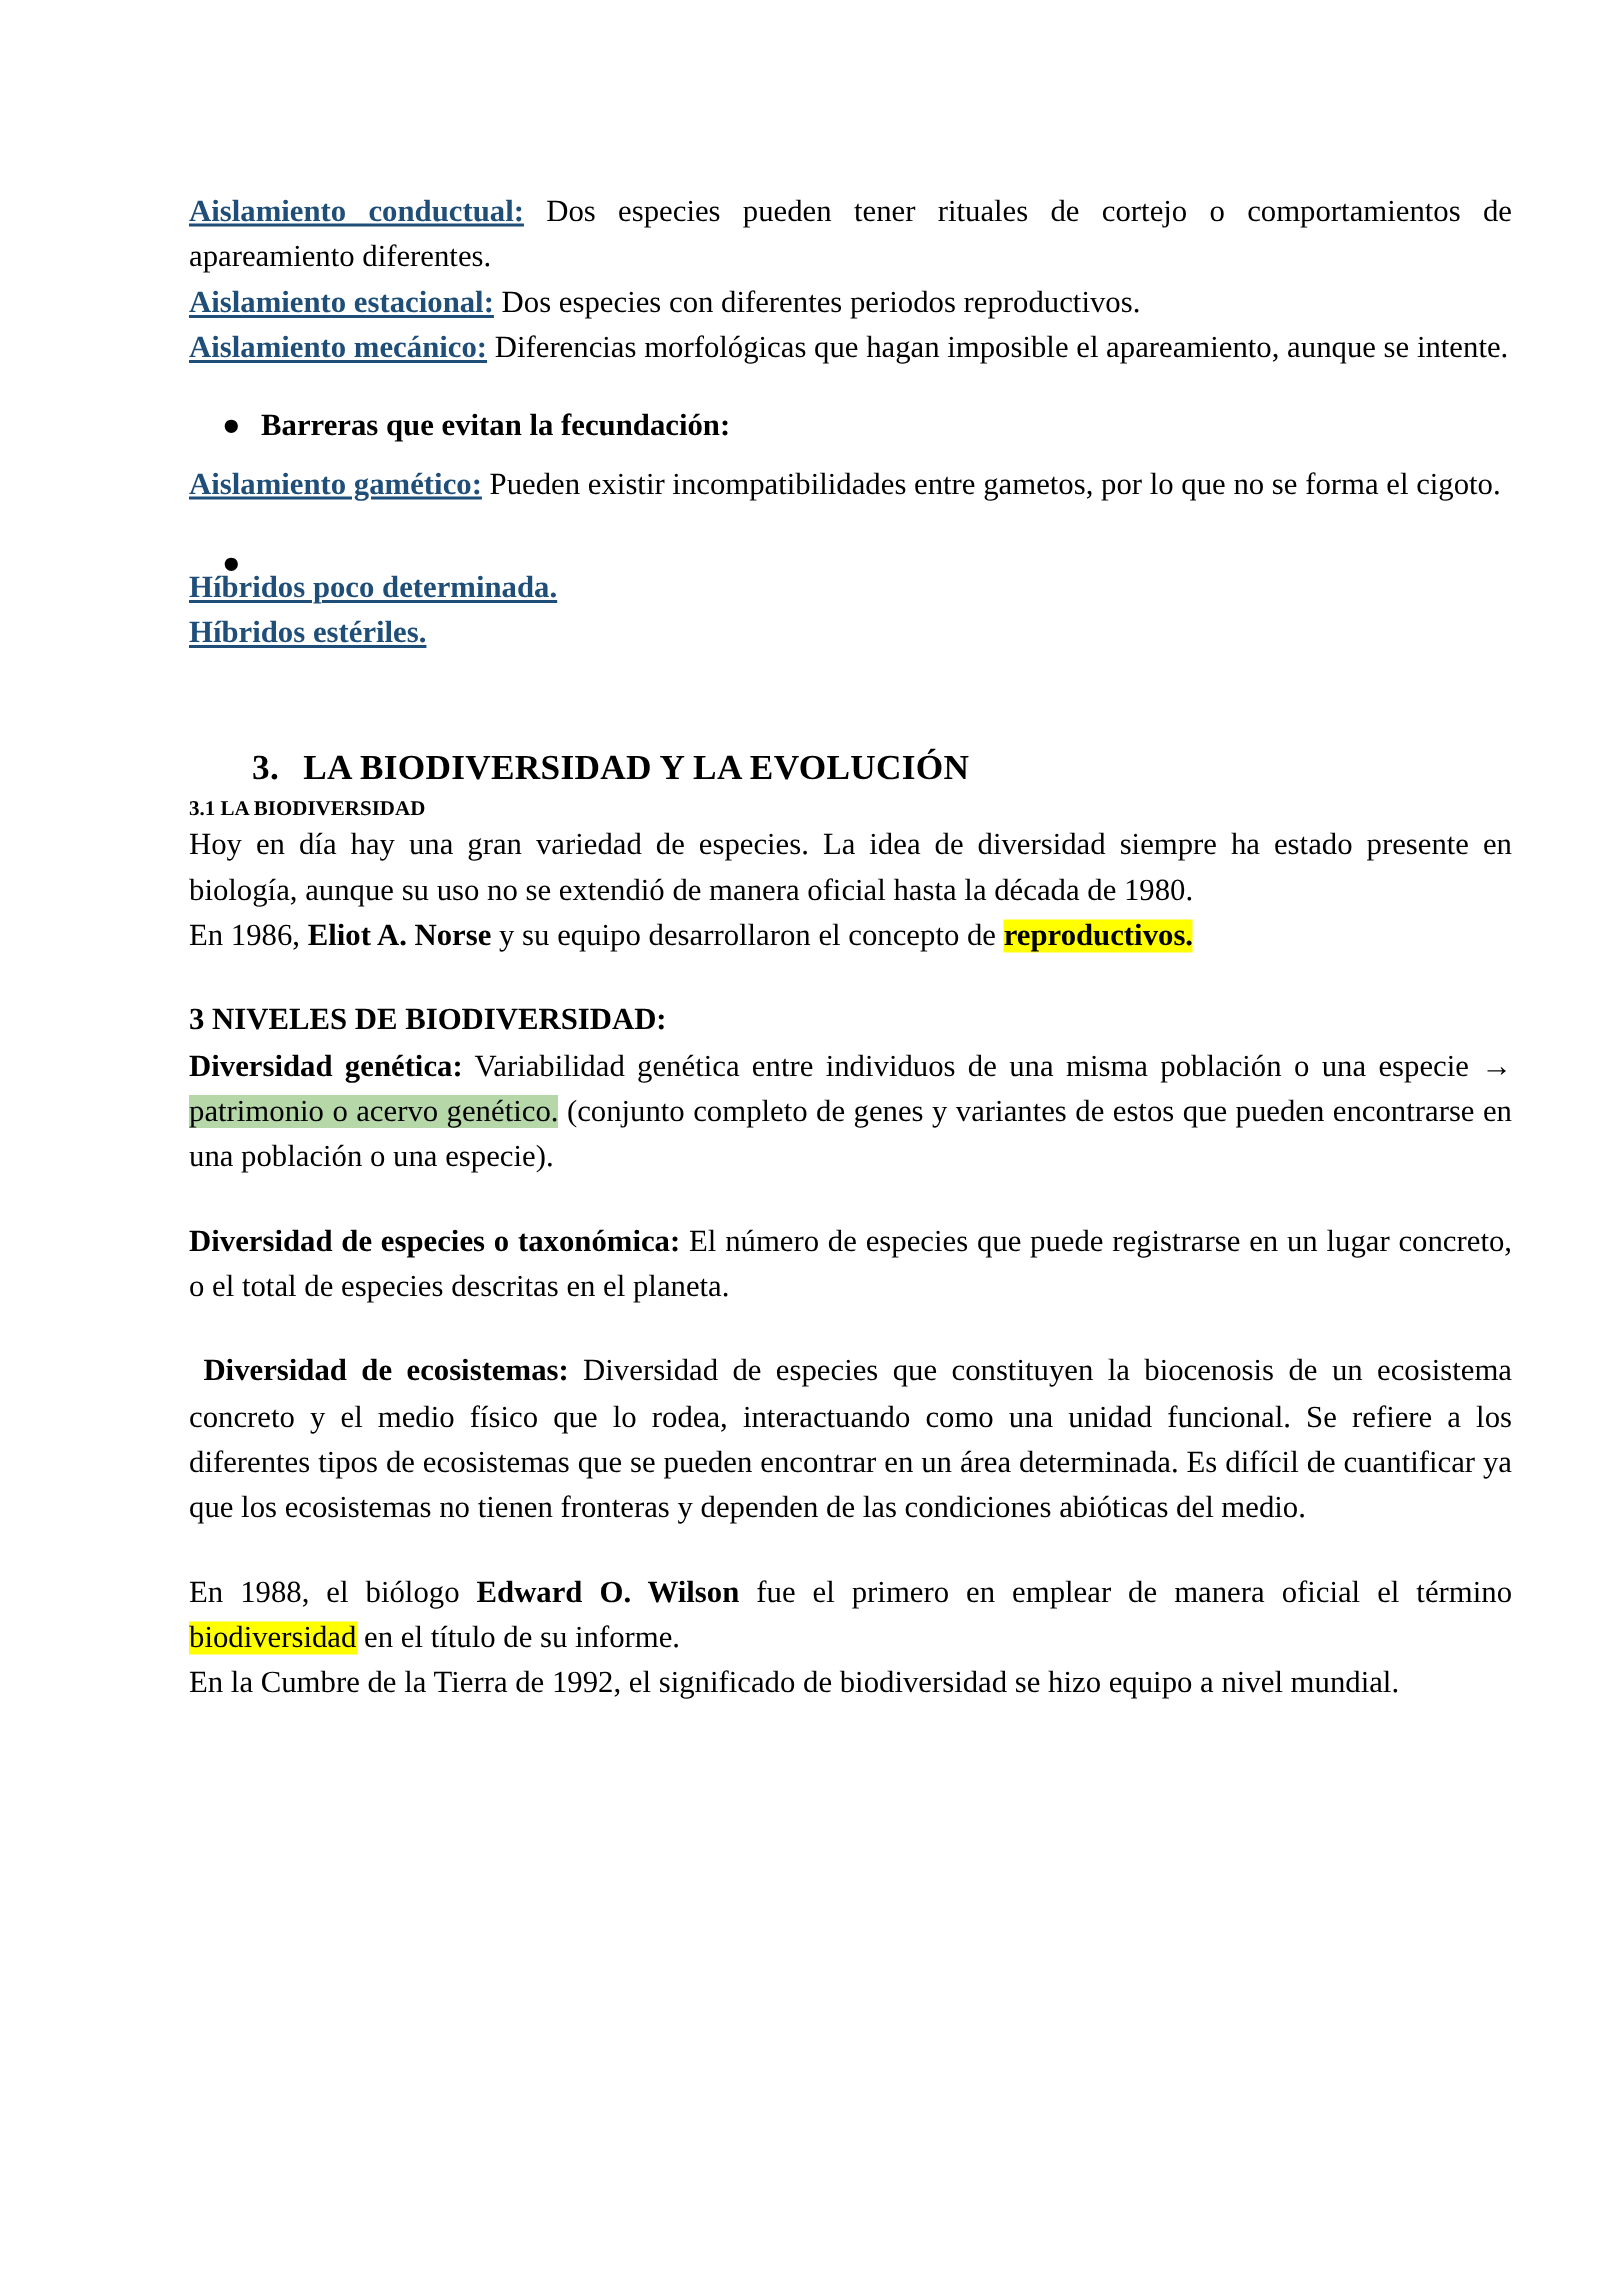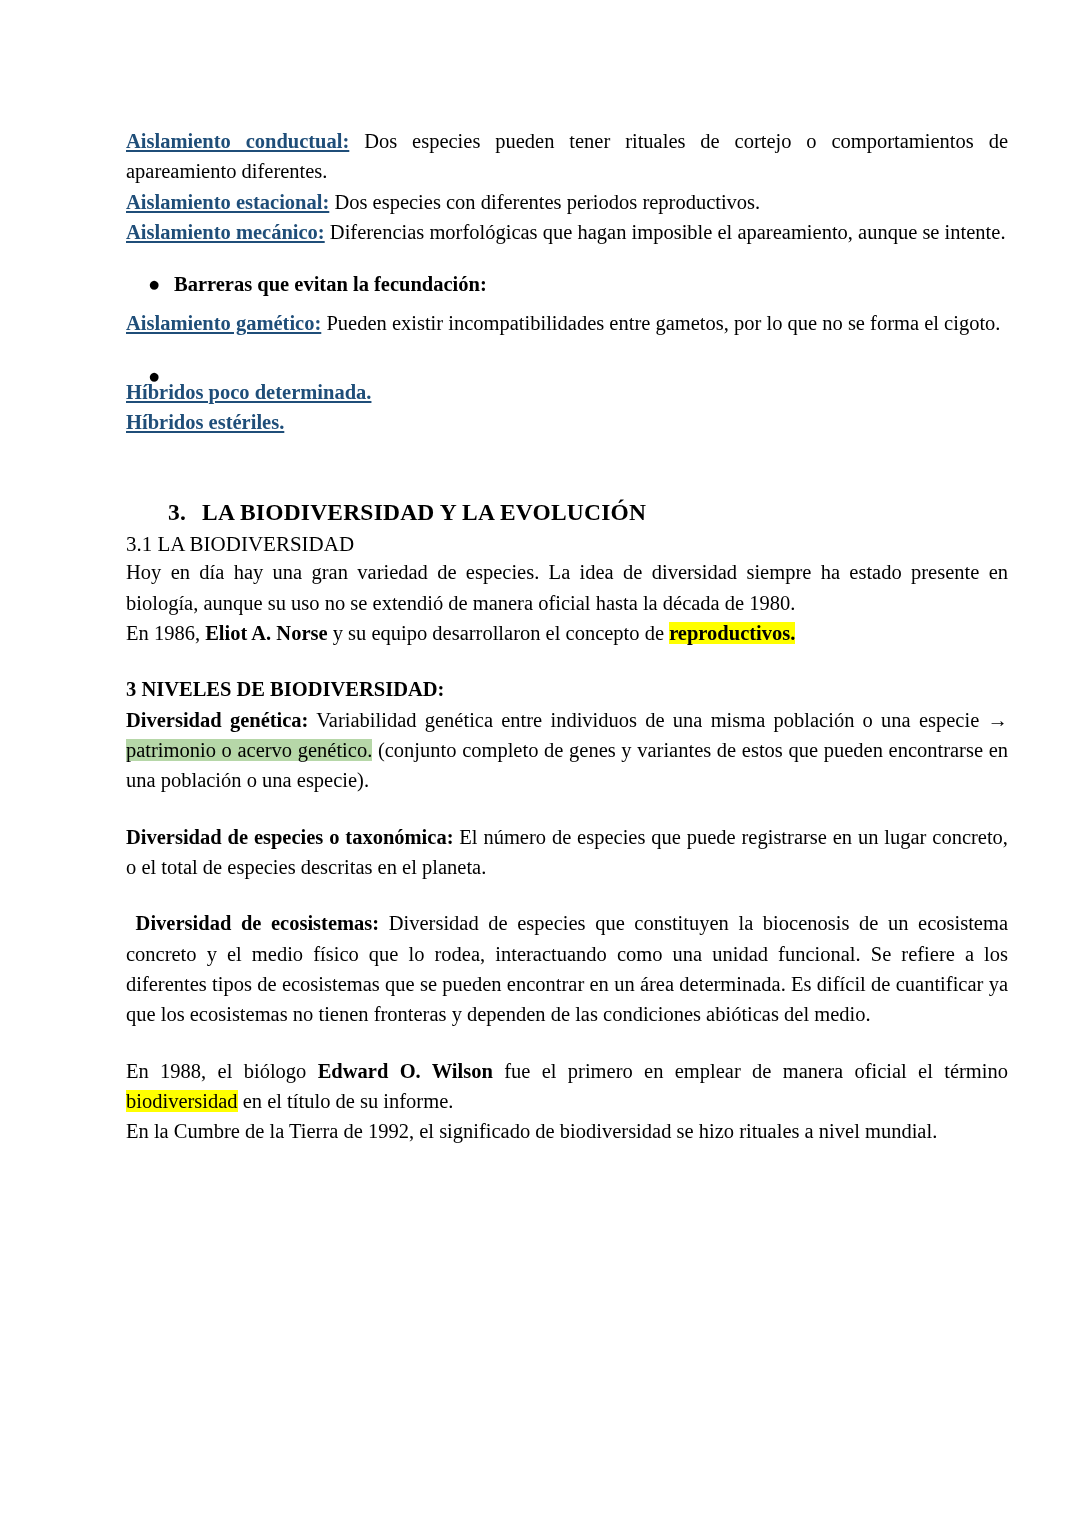--- a/index.html
+++ b/index.html
@@ -46,22 +46,22 @@
   .gap-sm { height: 12px; }
   .gap-md { height: 26px; }
   .gap-xl { height: 62px; }
   h2.section-title {
     font-size: 23.5px;
     font-weight: bold;
     margin: 0 0 0 42px;
     letter-spacing: 0.2px;
   }
   h3.sub-title {
-    font-size: 21px;
-    font-weight: normal;
+    font-size: 14px;
+    font-weight: bold;
     margin: 6px 0 0 0;
   }
   .hl-yellow {
     background: #ffff00;
     font-weight: bold;
   }
   .hl-yellow-plain {
     background: #ffff00;
   }
   .hl-green {
@@ -137,16 +137,16 @@
   <div class="gap-md"></div>
 
   <div class="body-text">
     <p class="justify">&nbsp;<b>Diversidad de ecosistemas:</b><span> Diversidad de especies que constituyen la biocenosis de un ecosistema concreto y el medio físico que lo rodea, interactuando como una unidad funcional. Se refiere a los diferentes tipos de ecosistemas que se pueden encontrar en un área determinada. Es difícil de cuantificar ya que los ecosistemas no tienen fronteras y dependen de las condiciones abióticas del medio.</span></p>
   </div>
 
   <div class="gap-md"></div>
 
   <div class="body-text">
     <p class="justify"><span>En 1988, el biólogo </span><b>Edward O. Wilson</b><span> fue el primero en emplear de manera oficial el término </span><span class="hl-yellow-plain">biodiversidad</span><span> en el título de su informe.</span></p>
-    <p class="justify">En la Cumbre de la Tierra de 1992, el significado de biodiversidad se hizo rituales a nivel mundial.</p>
+    <p class="justify">En la Cumbre de la Tierra de 1992, el significado de biodiversidad se hizo equipo a nivel mundial.</p>
   </div>
 
 </div>
 
 </body></html>

